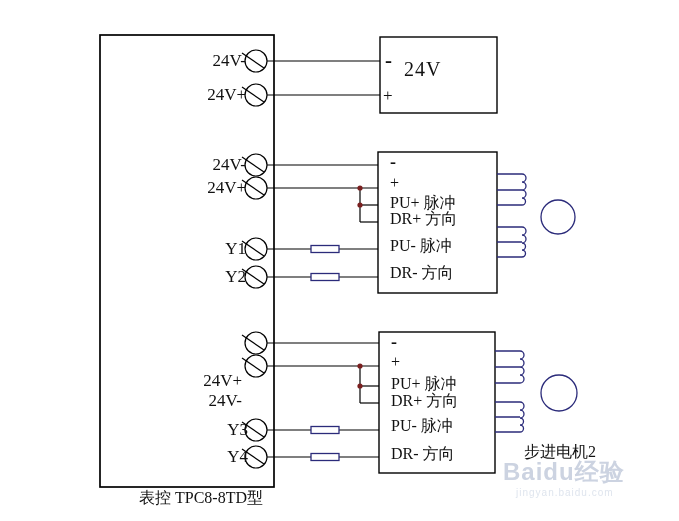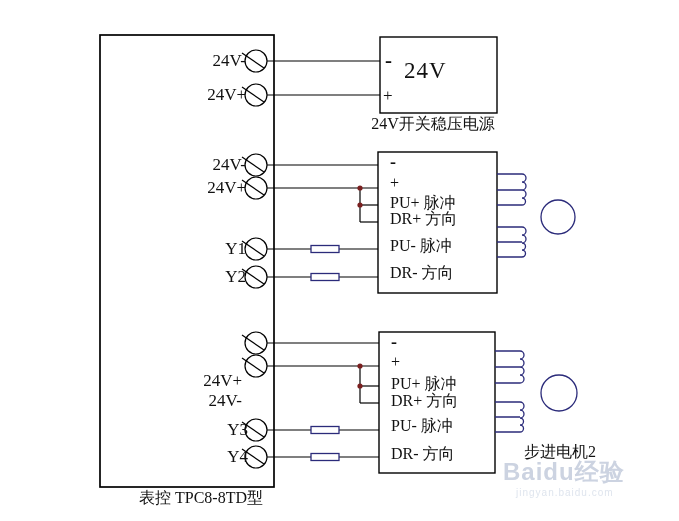--- a/index.html
+++ b/index.html
@@ -20,21 +20,21 @@
   svg .boxline{stroke:var(--wire);stroke-width:1.7;fill:none;}
   svg .boxline2{stroke:var(--wire);stroke-width:1.4;fill:none;}
   svg .comp{stroke:var(--component);stroke-width:1.3;fill:#ffffff;}
   svg .compline{stroke:var(--component);stroke-width:1.3;fill:none;}
   svg .dot{fill:var(--junction);stroke:none;}
   svg .term{stroke:var(--wire);stroke-width:1.2;fill:#ffffff;}
   .lbl{position:absolute;white-space:nowrap;line-height:1.05;}
   .tlabel{font-size:17px;width:70px;text-align:right;}
   .pin{font-size:16px;}
   .pin-sign{font-size:18px;font-weight:bold;}
-  .supply-val{font-size:23px;letter-spacing:1px;}
+  .supply-val{font-size:20px;letter-spacing:1px;}
   .sign-minus{font-size:21px;font-weight:bold;}
   .sign-plus{font-size:17px;}
   .caption{font-size:16px;text-align:center;}
   .wm-logo{font-size:24px;font-weight:bold;letter-spacing:1px;color:var(--watermark);font-family:"Liberation Sans","DejaVu Sans",sans-serif;}
   .wm-url{font-size:10px;letter-spacing:1px;color:var(--watermark2);font-family:"Liberation Sans","DejaVu Sans",sans-serif;}
 </style>
 </head>
 <body>
 
 <div class="stage">
@@ -157,21 +157,20 @@
     <div class="lbl tlabel" style="left:176px;top:240px;">Y1</div>
     <div class="lbl tlabel" style="left:176px;top:268px;">Y2</div>
     <div class="lbl tlabel" style="left:172px;top:372px;">24V+</div>
     <div class="lbl tlabel" style="left:172px;top:392px;">24V-</div>
     <div class="lbl tlabel" style="left:178px;top:421px;">Y3</div>
     <div class="lbl tlabel" style="left:178px;top:448px;">Y4</div>
 
     <div class="lbl sign-minus" style="left:385px;top:49px;">-</div>
     <div class="lbl sign-plus" style="left:383px;top:87px;">+</div>
     <div class="lbl supply-val" style="left:404px;top:59px;">24V</div>
-    <div class="lbl caption" style="left:353px;top:116px;width:160px;">24V开关稳压电源</div>
 
     <div class="lbl pin pin-sign" style="left:390px;top:153px;">-</div>
     <div class="lbl pin" style="left:390px;top:175px;">+</div>
     <div class="lbl pin" style="left:390px;top:195px;">PU+ 脉冲</div>
     <div class="lbl pin" style="left:390px;top:211px;">DR+ 方向</div>
     <div class="lbl pin" style="left:390px;top:238px;">PU- 脉冲</div>
     <div class="lbl pin" style="left:390px;top:265px;">DR- 方向</div>
 
     <div class="lbl pin pin-sign" style="left:391px;top:333px;">-</div>
     <div class="lbl pin" style="left:391px;top:354px;">+</div>

